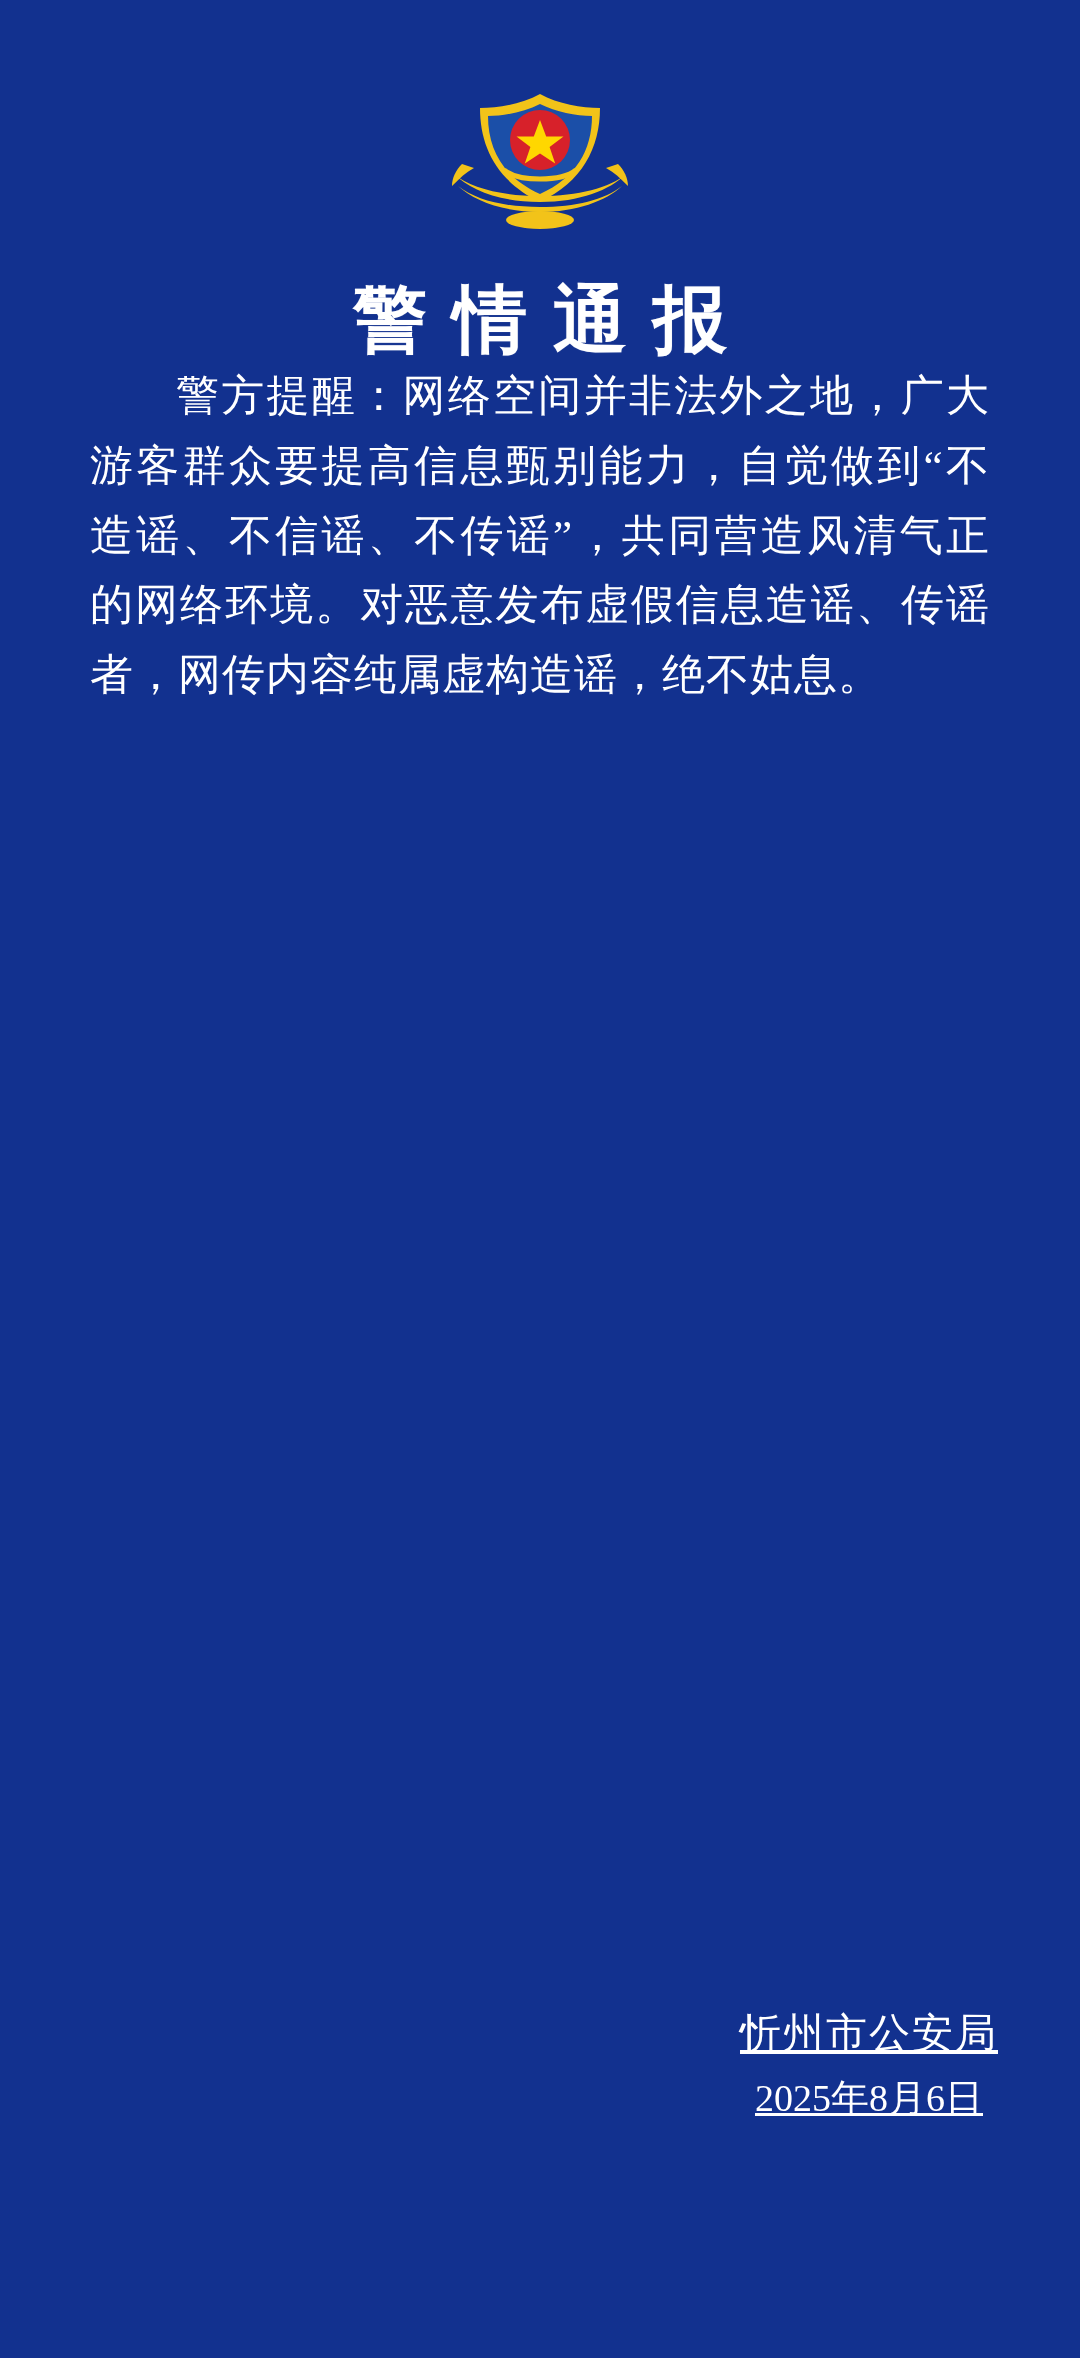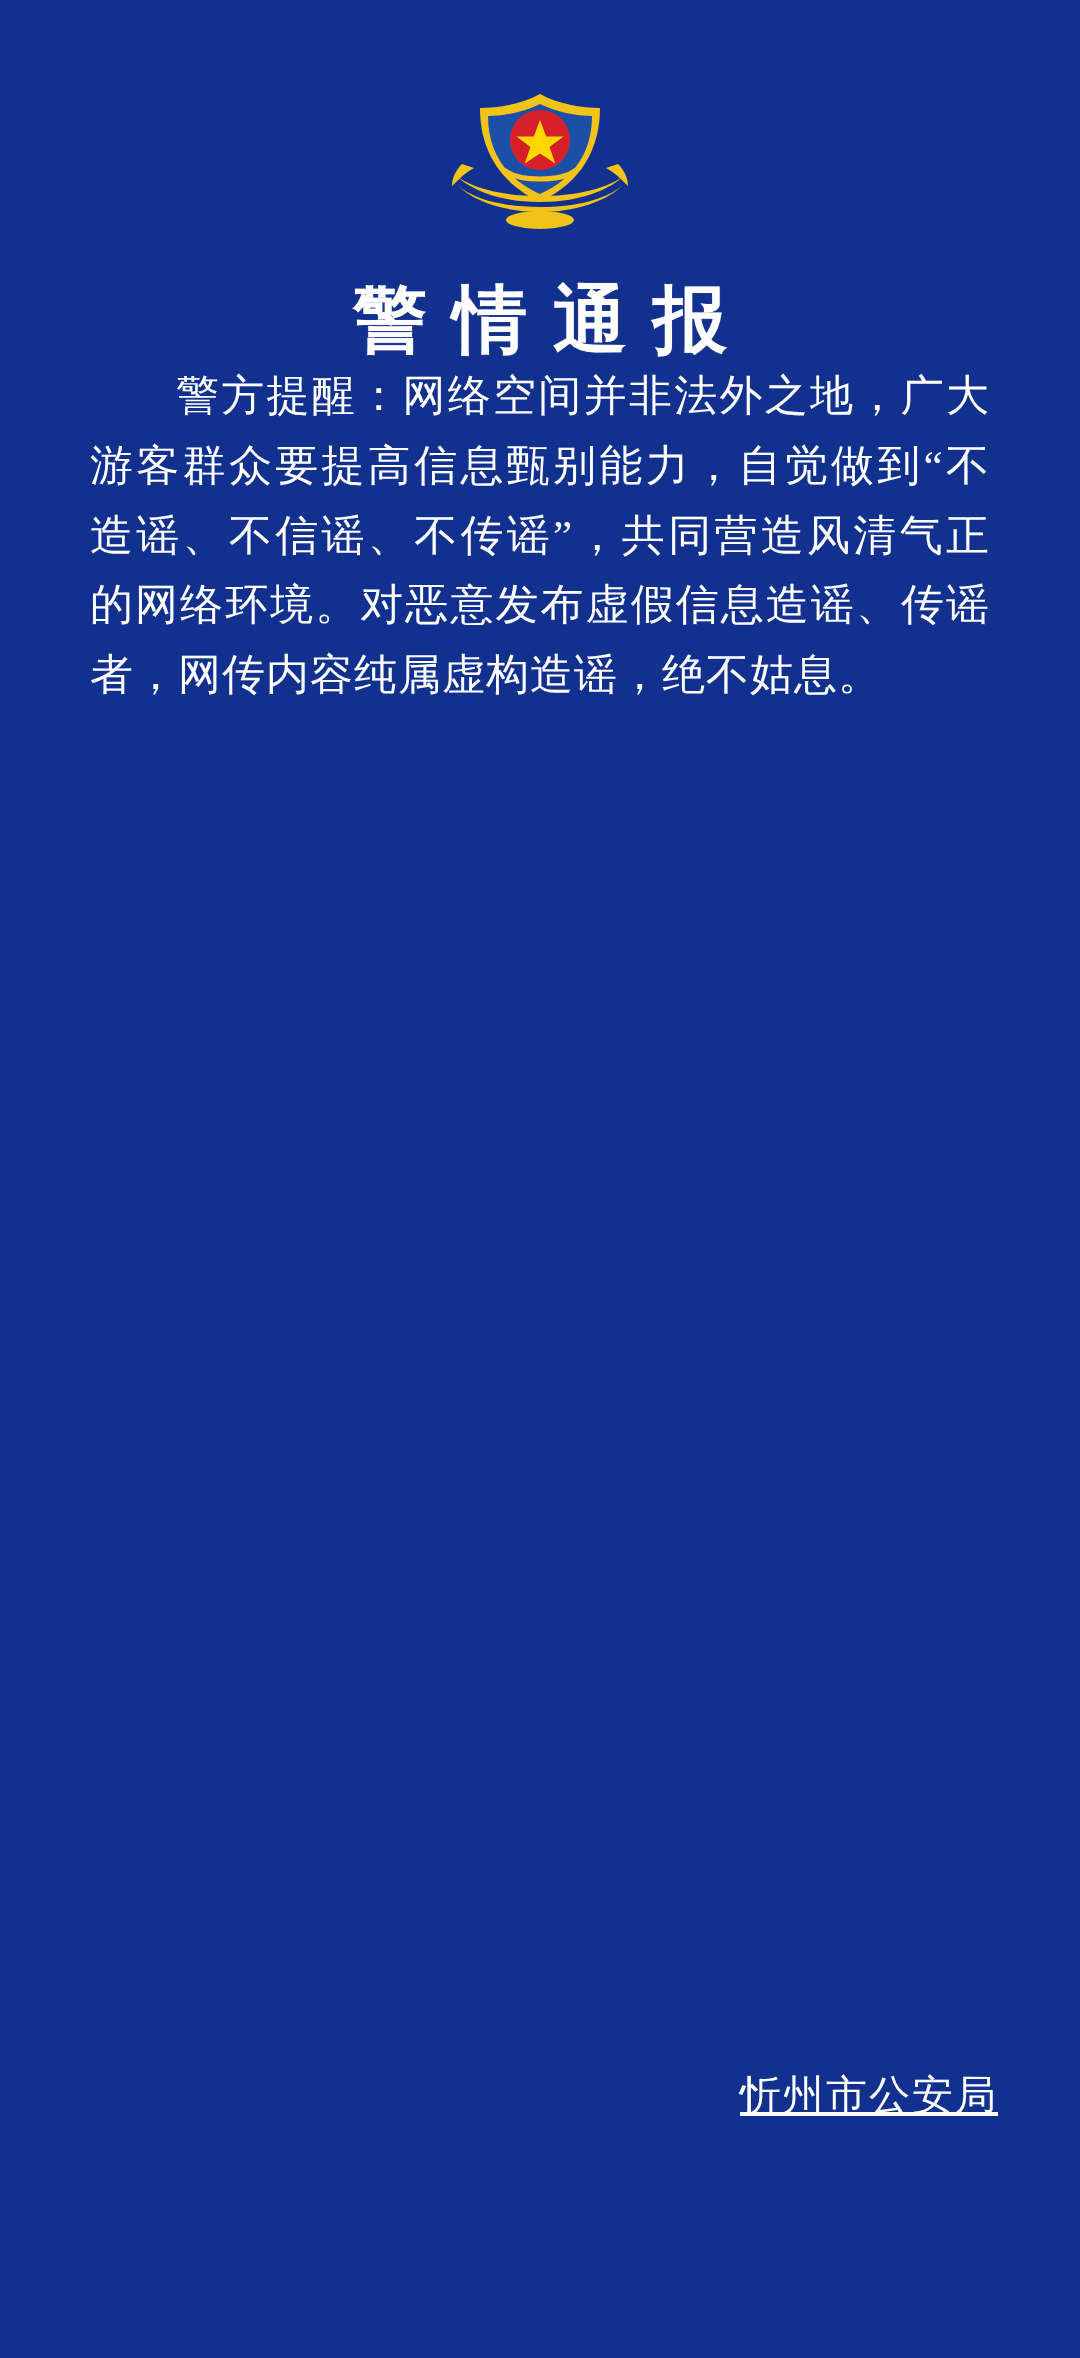--- a/index.html
+++ b/index.html
@@ -118,15 +118,16 @@
   </div>
 
   <div class="title">警情通报</div>
 
   <div class="body-block">
     <p class="para">警方提醒：网络空间并非法外之地，广大游客群众要提高信息甄别能力，自觉做到“不造谣、不信谣、不传谣”，共同营造风清气正的网络环境。对恶意发布虚假信息造谣、传谣者，网传内容纯属虚构造谣，绝不姑息。</p>
   </div>
 
   <div class="signature">
     <span class="line">忻州市公安局</span>
+    <span class="line date">2025年8月6日</span>
   </div>
 
 </div>
 
 </body></html>

